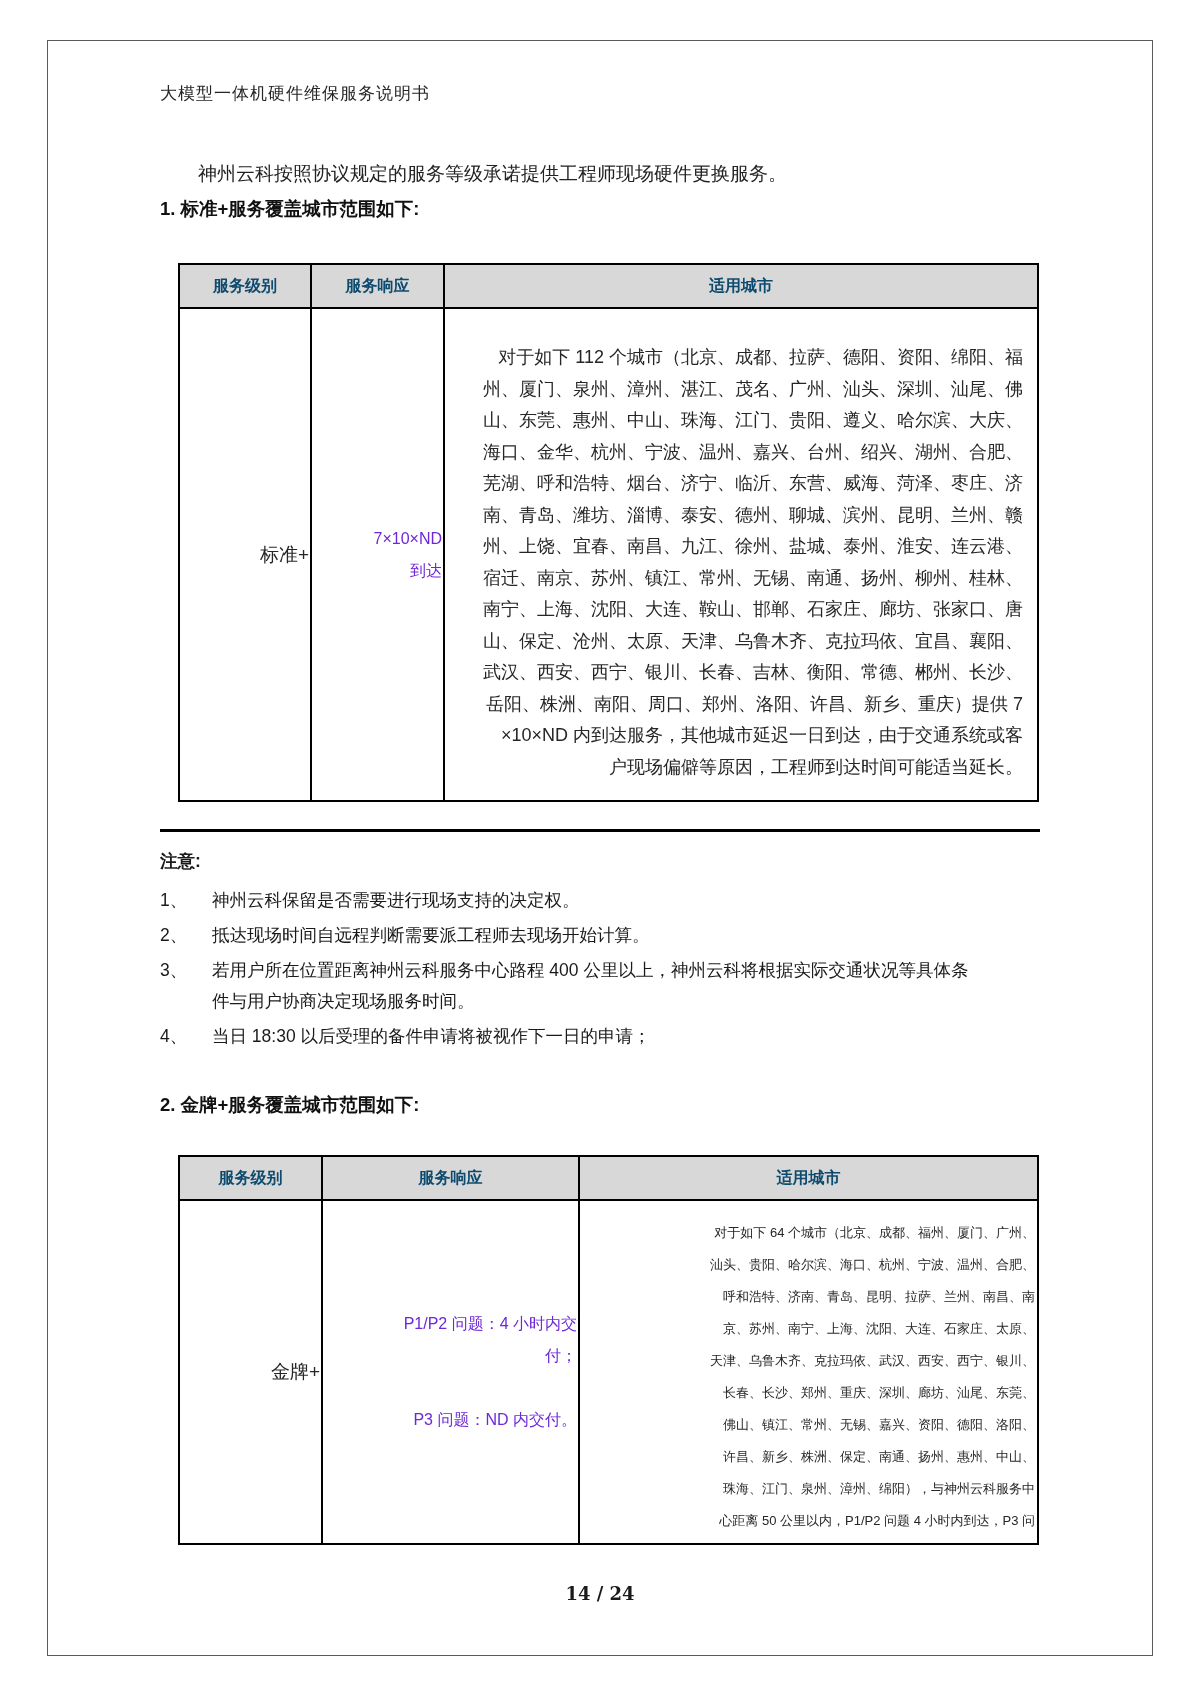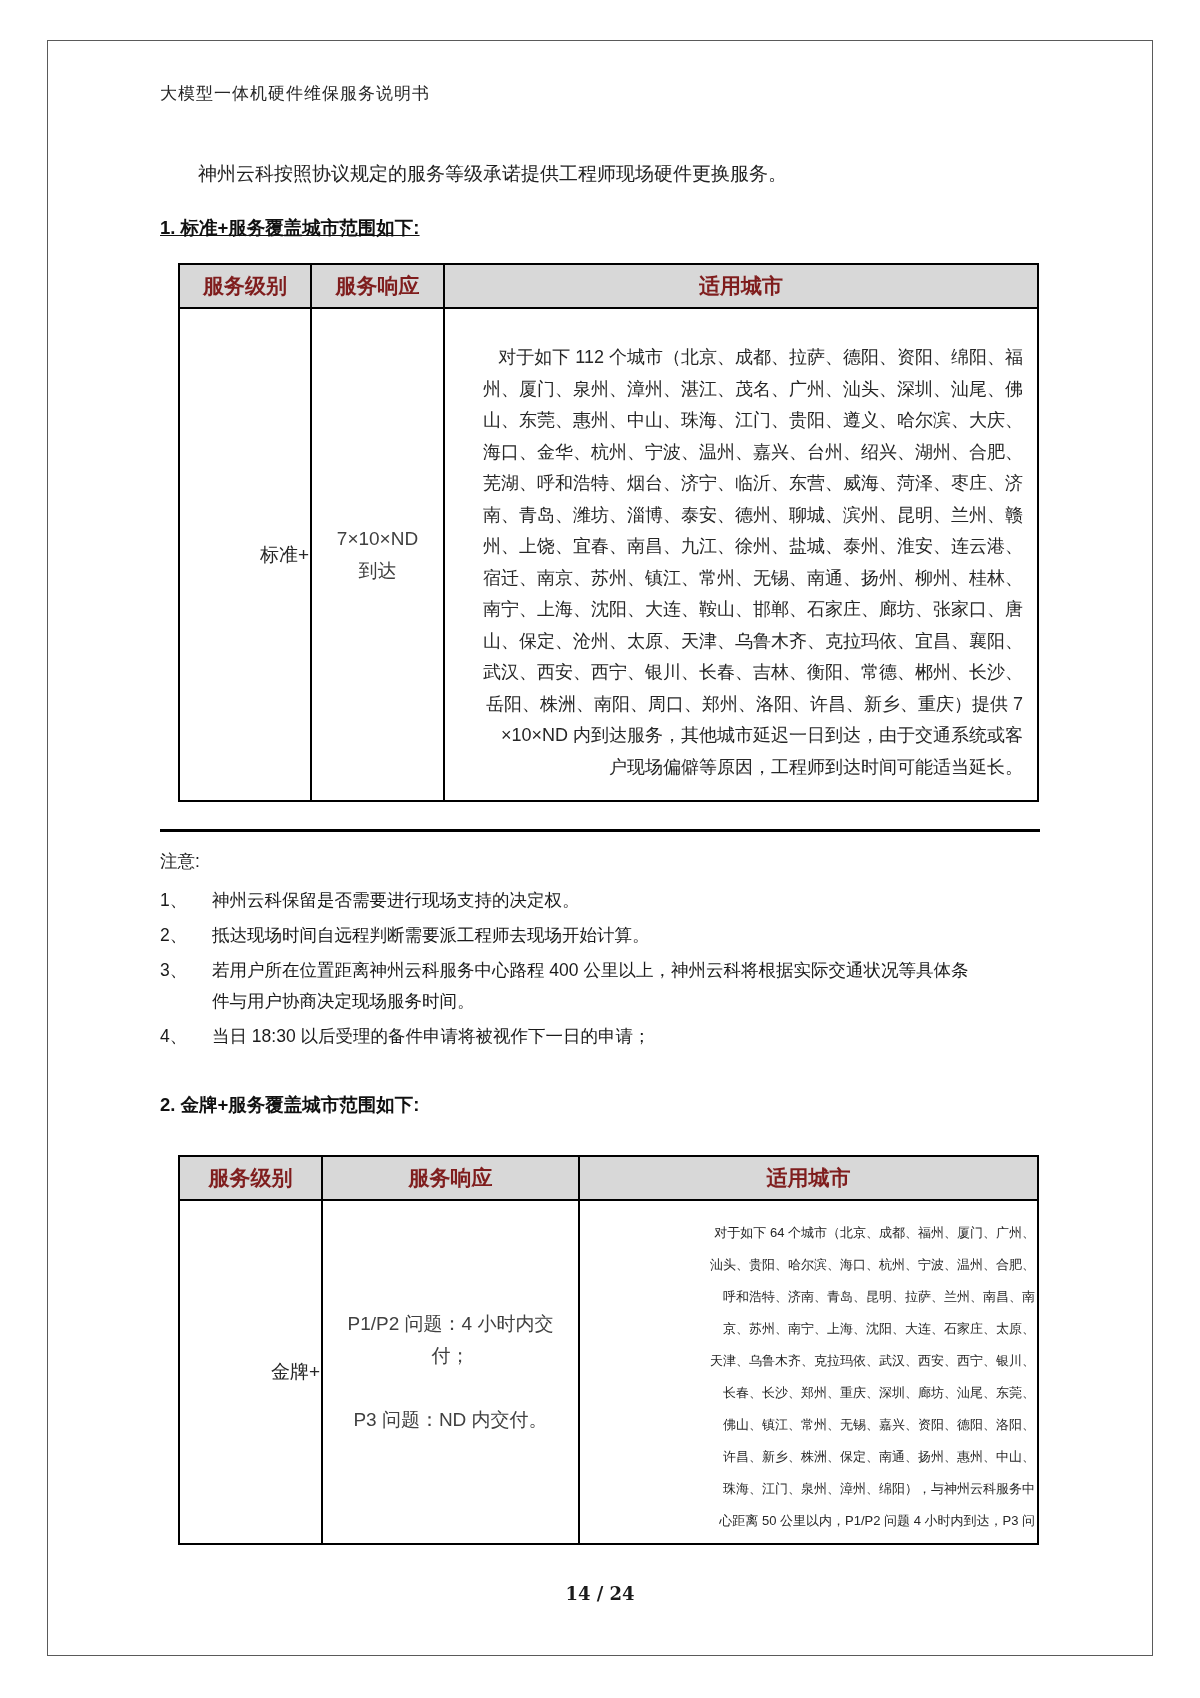--- a/index.html
+++ b/index.html
@@ -17,37 +17,37 @@
     letter-spacing:1px;color:#262626;
   }
   .intro{
     position:absolute;left:160px;top:140px;width:880px;
     font-size:19px;line-height:30px;text-indent:2em;color:#222222;
   }
   .sec-heading{
     position:absolute;left:160px;width:880px;
     font-size:18.5px;font-weight:bold;color:#111111;
   }
-  #sec1-heading{top:215px;text-decoration:underline;}
+  #sec1-heading{top:196px;}
   #sec2-heading{top:1092px;}
   table.svc{
     position:absolute;left:178px;width:859px;
     border-collapse:collapse;table-layout:fixed;
   }
   #table1{top:263px;}
   #table2{top:1155px;}
   table.svc th,table.svc td{border:2px solid #000000;}
   table.svc th{
-    background:#d8d8d8;font-size:21px;font-weight:bold;color:#7f1d1d;
+    background:#d8d8d8;font-size:16px;font-weight:bold;color:#0c4a6e;
     height:42px;text-align:center;padding:0;
   }
   table.svc td{vertical-align:middle;}
   .level-cell{text-align:right;font-size:19px;color:#262626;}
   .resp-cell{
-    text-align:center;font-size:19px;color:#404040;
+    text-align:right;font-size:16px;color:#6d28d9;
     white-space:pre-line;
   }
   #table1 .resp-cell{line-height:31.5px;}
   #table2 .resp-cell{line-height:32px;}
   .cities-cell{
     white-space:pre-line;vertical-align:top;text-align:right;color:#262626;
     overflow:hidden;
   }
   #table1 .cities-cell{
     font-size:18px;line-height:31.5px;height:455px;padding:26px 14px 10px 14px;
@@ -55,21 +55,21 @@
   #table2 .cities-cell{
     font-size:13px;line-height:32px;height:315px;padding:16px 2px 6px 14px;
   }
   .rule{
     position:absolute;left:160px;top:829px;width:880px;height:3px;background:#000000;
   }
   .notes{
     position:absolute;left:160px;top:846px;width:880px;
     font-size:17.5px;line-height:31px;color:#1a1a1a;
   }
-  .notes-label{font-weight:normal;margin-bottom:8px;}
+  .notes-label{font-weight:bold;margin-bottom:8px;}
   .note-item{display:flex;margin-top:4px;}
   .note-num{flex:0 0 52px;width:52px;}
   .note-text{flex:1;white-space:pre-line;}
   .footer{
     position:absolute;left:0;top:1583px;width:1200px;text-align:center;
     font-family:"DejaVu Serif","Liberation Serif",serif;
     font-weight:bold;font-size:18px;color:#1a1a1a;
   }
 </style>
 </head>

